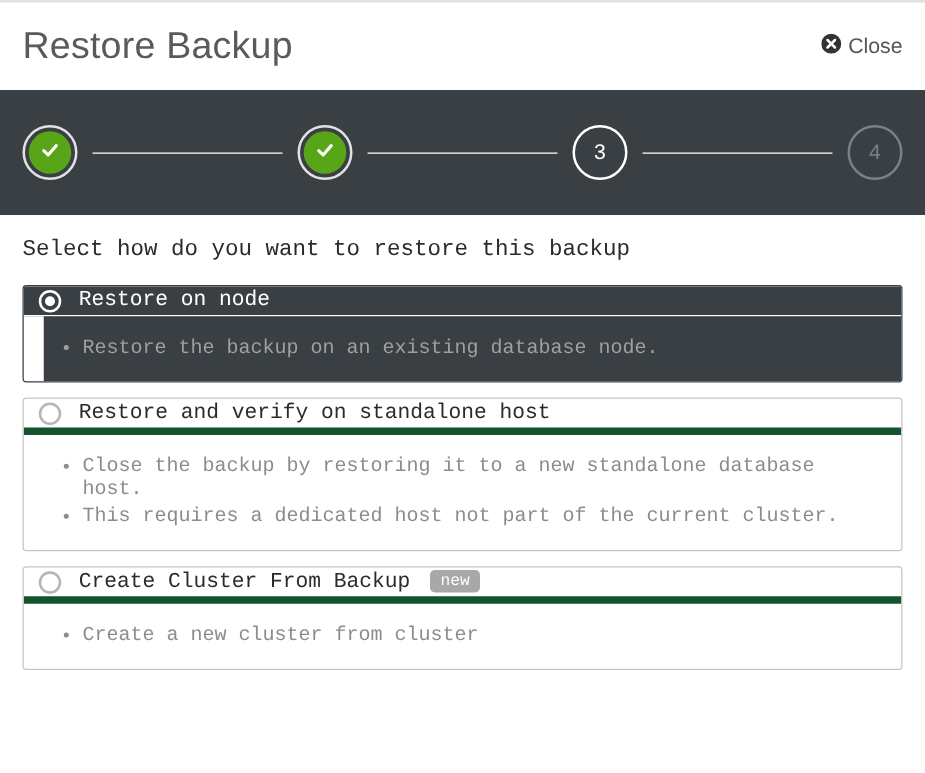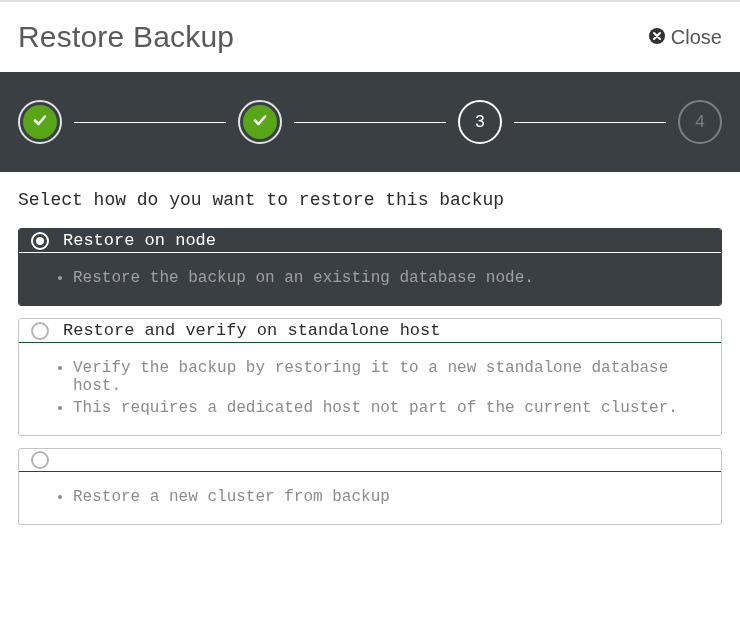--- a/index.html
+++ b/index.html
@@ -22,21 +22,21 @@
     font-size: 30px;
     font-weight: 300;
     color: #5a5a5a;
     letter-spacing: 0.2px;
   }
   .close-btn {
     display: flex;
     align-items: center;
     gap: 6px;
     color: #555;
-    font-size: 20px;
+    font-size: 17px;
     cursor: pointer;
   }
   .close-btn svg { width: 16px; height: 16px; }
   .stepper {
     background: #3a3f44;
     padding: 28px 18px;
     display: flex;
     align-items: center;
   }
   .step-done-ring {
@@ -95,21 +95,22 @@
   }
   .option-header {
     display:flex;
     align-items:center;
     gap:14px;
     padding: 2px 12px;
     font-size: 17px;
     cursor: pointer;
   }
   .option-body {
-    padding: 14px 12px 16px 24px;
+    padding: 14px 12px 16px 1px;
+    margin-left: 16px;
   }
   .option-body ul {
     list-style: disc;
     padding-left: 30px;
     color: #8c8c8c;
     font-size: 16px;
   }
   .option-body li { padding: 2px 0; }
   
   .option.selected {
@@ -119,21 +120,21 @@
     background: #3a3f44;
     color: #fff;
     border-bottom: 1px solid #ffffff;
   }
   .option.selected .option-body {
     background: #3a3f44;
   }
   .option.selected .option-body ul { color: #9da0a3; }
   .option:not(.selected) .option-header {
     color: #2b2b2b;
-    border-bottom: 1px solid #14532d;
+    border-bottom: 6px solid #14532d;
   }
   .radio {
     width:18px; height:18px; flex-shrink:0;
     border-radius:50%;
   }
   .radio.unselected {
     border:2px solid #b5b5b5;
   }
   .radio.selected-radio {
     border:2px solid #fff;
@@ -221,30 +222,34 @@
     </div>
   </div>
 
   <div class="option">
     <div class="option-header">
       <span class="radio unselected"></span>
       <span>Restore and verify on standalone host</span>
     </div>
     <div class="option-body">
       <ul>
-        <li>Verify the backup by restoring it to a new standalone database host.</li>
+        <li>Close the backup by restoring it to a new standalone database host.</li>
         <li>This requires a dedicated host not part of the current cluster.</li>
       </ul>
     </div>
   </div>
 
   <div class="option">
     <div class="option-header">
       <span class="radio unselected"></span>
+      <span>
+        <span>Create Cluster From Backup</span>
+        <span class="badge">new</span>
+      </span>
     </div>
     <div class="option-body">
       <ul>
-        <li>Restore a new cluster from backup</li>
+        <li>Create a new cluster from cluster</li>
       </ul>
     </div>
   </div>
 
 </div>
 
 </body></html>

